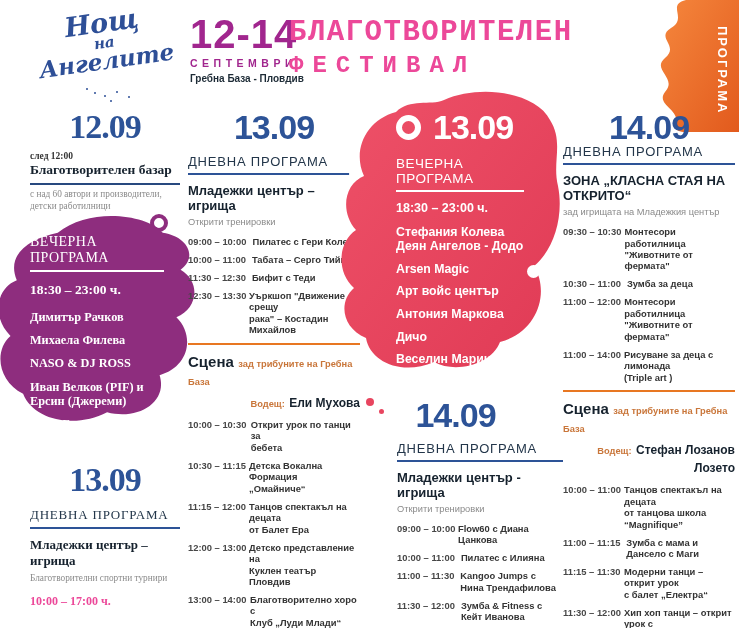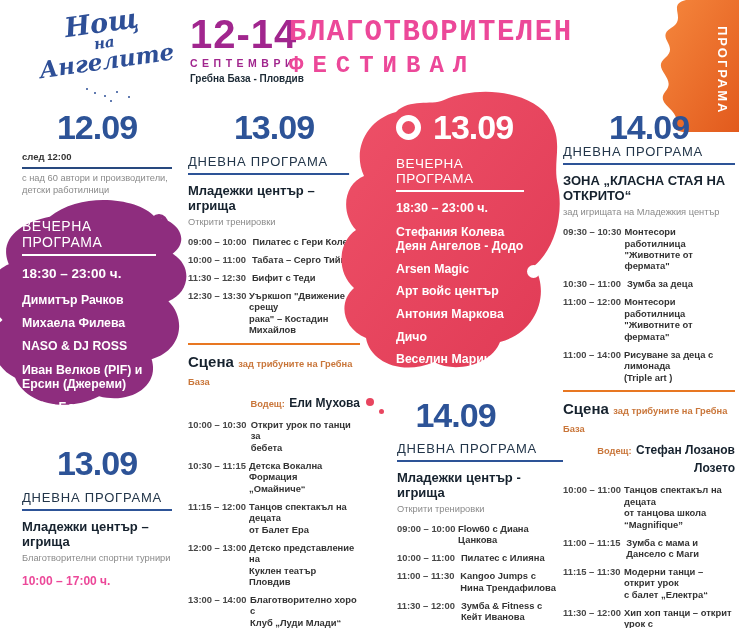--- a/index.html
+++ b/index.html
@@ -33,21 +33,21 @@
   .stime{min-width:55px;font-size:9.4px;font-weight:700;color:#474747;white-space:nowrap;}
   .sdesc{font-size:9.4px;font-weight:700;color:#333;white-space:pre-line;}
   .div-orange{height:2px;background:#e87722;margin:7px 0 8px;}
   .stage-line{margin-top:2px;}
   .stage-name{font-size:15px;font-weight:700;color:#16222e;}
   .stage-sub{font-size:9.3px;color:#c9763a;font-weight:700;}
   .host-line{margin:4px 0 8px;text-align:right;}
   .host-label{font-size:9.3px;color:#c9763a;font-weight:700;}
   .host-name{font-size:12px;font-weight:700;color:#16222e;}
   
-  .col1{left:0;width:188px;padding:0 16px 0 22px;box-sizing:border-box;}
+  .col1{left:8px;width:188px;padding:0 16px 0 22px;box-sizing:border-box;font-family:Liberation Serif, serif;}
   .bazaar-time{font-size:9.5px;color:#333;margin-top:7px;font-weight:700;}
   .bazaar-title{font-size:13.5px;font-weight:700;color:#16222e;margin-top:1px;}
   .rule-navy{height:2px;background:#28497f;margin-top:5px;}
   .evening{position:relative;margin-top:14px;min-height:212px;color:#fff;}
   .evening svg{position:absolute;left:-30px;top:-14px;width:210px;height:222px;z-index:0;}
   .evening .inner{position:relative;z-index:1;padding-top:8px;}
   .ev-label{font-size:14px;letter-spacing:.5px;border-bottom:2px solid #fff;padding-bottom:4px;width:134px;}
   .ev-hours{font-size:13.5px;font-weight:700;margin-top:10px;}
   .artists{margin-top:12px;}
   .artist{font-size:12.3px;font-weight:700;margin-bottom:9px;white-space:pre-line;line-height:1.15;}
@@ -116,20 +116,21 @@
   <div class="dot" style="left:128px;top:233px;width:11px;height:11px;background:#8e2d7e;"></div>
   <div class="dot" style="left:141px;top:333px;width:9px;height:9px;background:#8e2d7e;"></div>
   <div class="dot" style="left:527px;top:265px;width:13px;height:13px;background:#ffffff;z-index:2;"></div>
   <div class="dot" style="left:349px;top:168px;width:12px;height:12px;background:#ffffff;z-index:2;"></div>
   <div class="dot" style="left:366px;top:398px;width:8px;height:8px;background:#e8455f;"></div>
   <div class="dot" style="left:379px;top:409px;width:5px;height:5px;background:#e8455f;"></div>
 
   <div class="col col1">
     <div class="date-h">12.09</div>
     <div class="bazaar-time">след 12:00</div>
+    <div class="bazaar-title">Благотворителен базар</div>
     <div class="rule-navy"></div>
     <div class="sec-note">с над 60 автори и производители,
 детски работилници</div>
 
     <div class="evening">
       <svg viewBox="0 0 200 215" preserveAspectRatio="none">
         <path fill="#8e2d7e" d="M55,20 C85,-5 140,2 155,20 C180,24 188,44 172,56 C192,68 188,94 168,102 C186,120 180,150 152,158 C160,184 132,202 102,194 C72,210 32,202 22,176 C-2,164 -6,134 10,120 C-8,102 -4,74 16,66 C6,42 26,26 55,20 Z"></path>
       </svg>
       <div class="inner">
         <div class="ev-label">ВЕЧЕРНА ПРОГРАМА</div>

